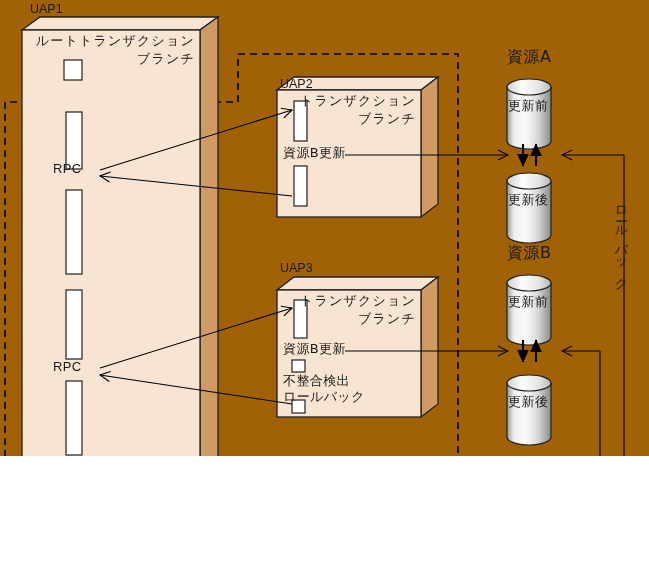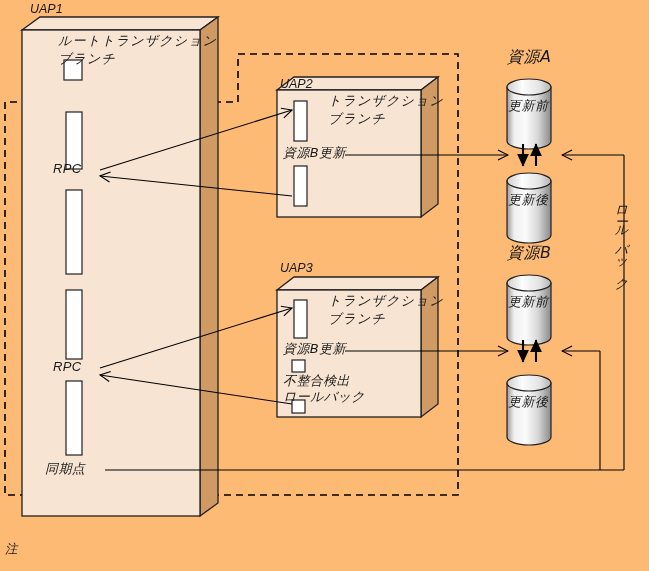--- a/index.html
+++ b/index.html
@@ -4,35 +4,34 @@
 <style>
   html,body{margin:0;padding:0;background:#ffffff;}
   body{
     font-family:"Liberation Sans","DejaVu Sans",sans-serif;
     color:#1a1a1a;
     -webkit-font-smoothing:antialiased;
   }
   #stage{
     position:relative;
     width:649px;
-    height:571px;
-    background:#fdba74;
+    height:456px;
+    background:#a16207;
     overflow:hidden;
-    font-style:italic;
   }
   #svgroot{position:absolute;left:0;top:0;width:649px;height:571px;}
   .lbl{
     position:absolute;
     white-space:nowrap;
     line-height:1.12;
     font-family:"Liberation Sans","DejaVu Sans",sans-serif;
   }
   .jp{font-family:"DejaVu Sans","Liberation Sans",sans-serif;}
   .uap-tag{font-size:12.5px;letter-spacing:0px;}
-  .box-title{font-size:13px;letter-spacing:1.2px;text-align:left;margin-left:28px;}
+  .box-title{font-size:13px;letter-spacing:1.2px;text-align:right;}
   .inner-lbl{font-size:13px;letter-spacing:0.4px;}
   .rpc{font-size:13px;letter-spacing:0.3px;}
   .res-title{font-size:16px;letter-spacing:0.5px;}
   .cyl-lbl{font-size:13px;letter-spacing:0.5px;}
   .note{font-size:12.5px;letter-spacing:0.6px;}
   .vert{
     writing-mode:vertical-rl;
     text-orientation:upright;
     font-size:13px;
     letter-spacing:2.5px;

